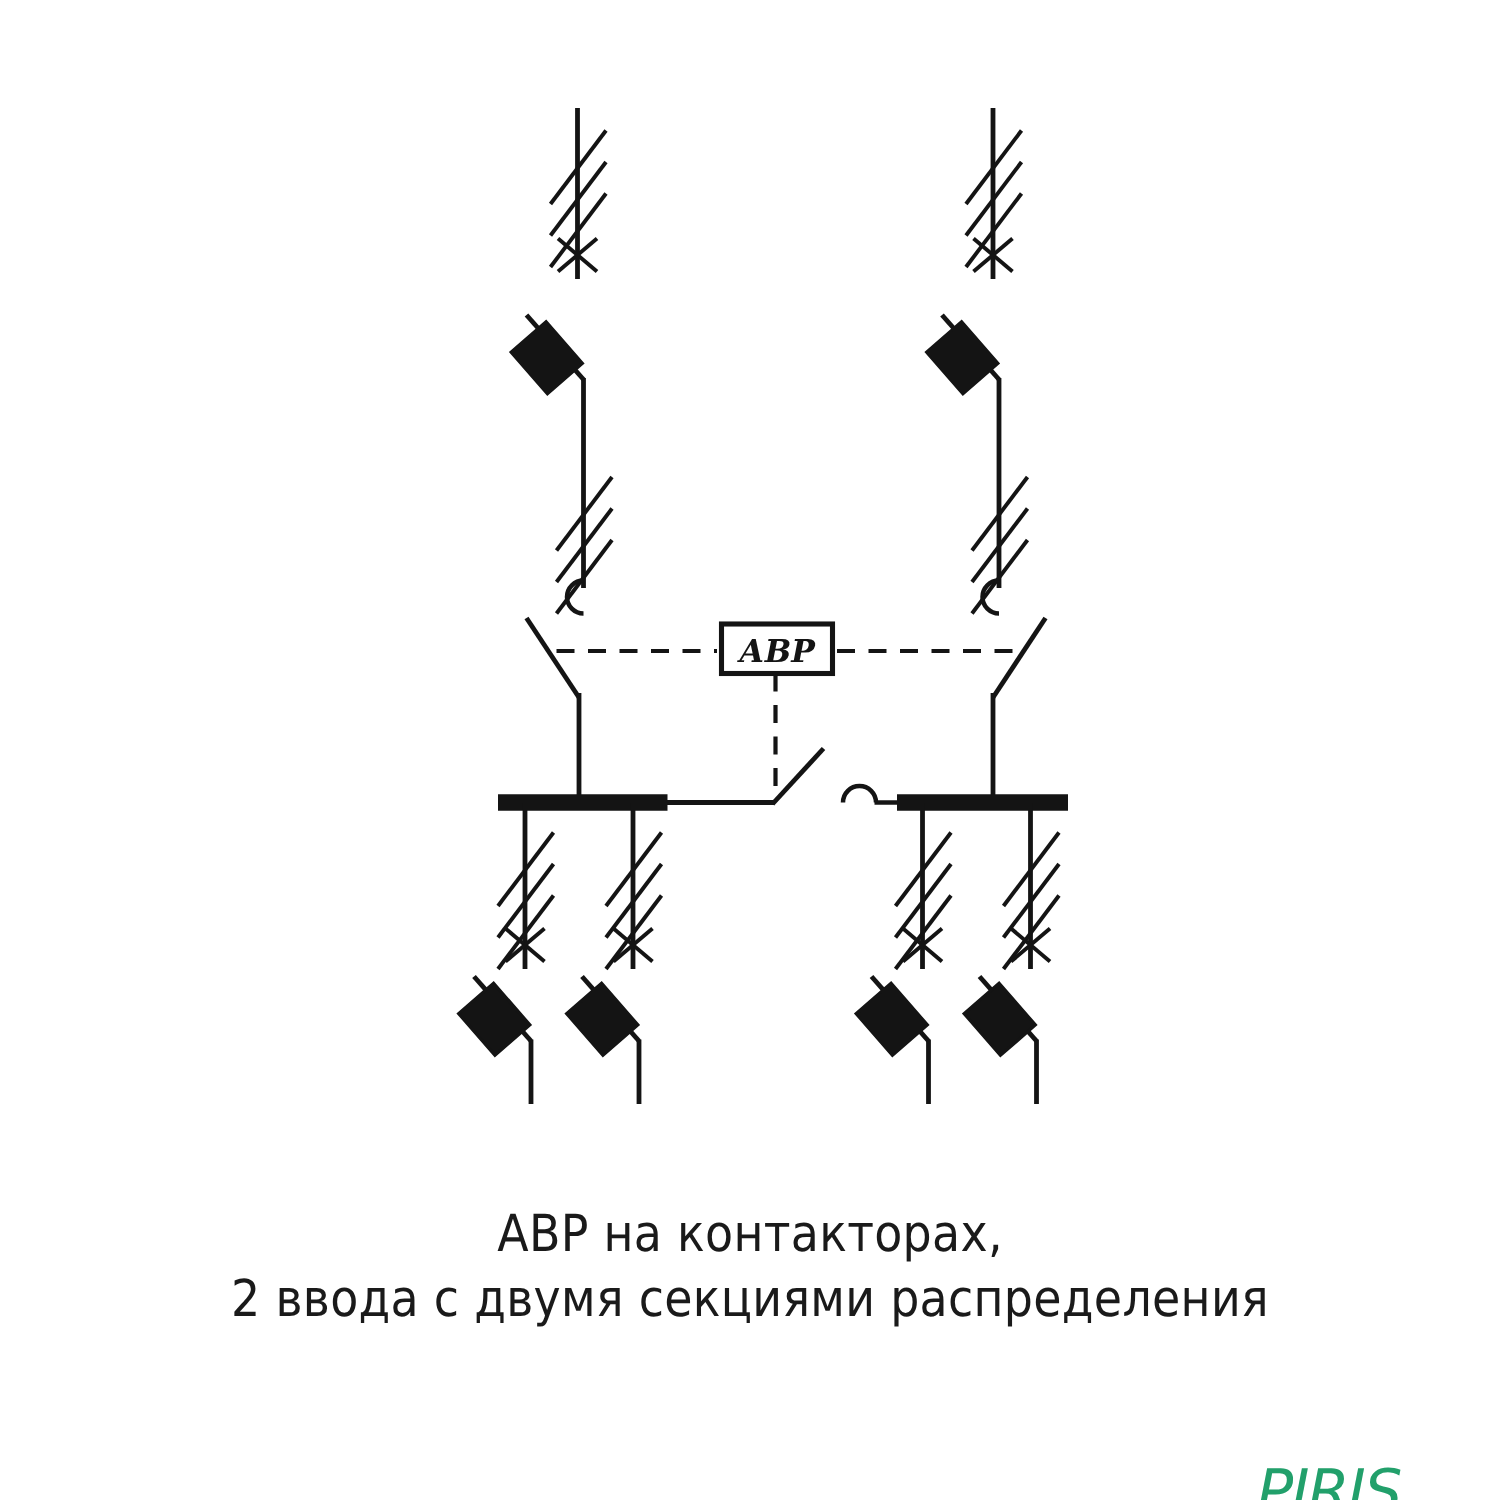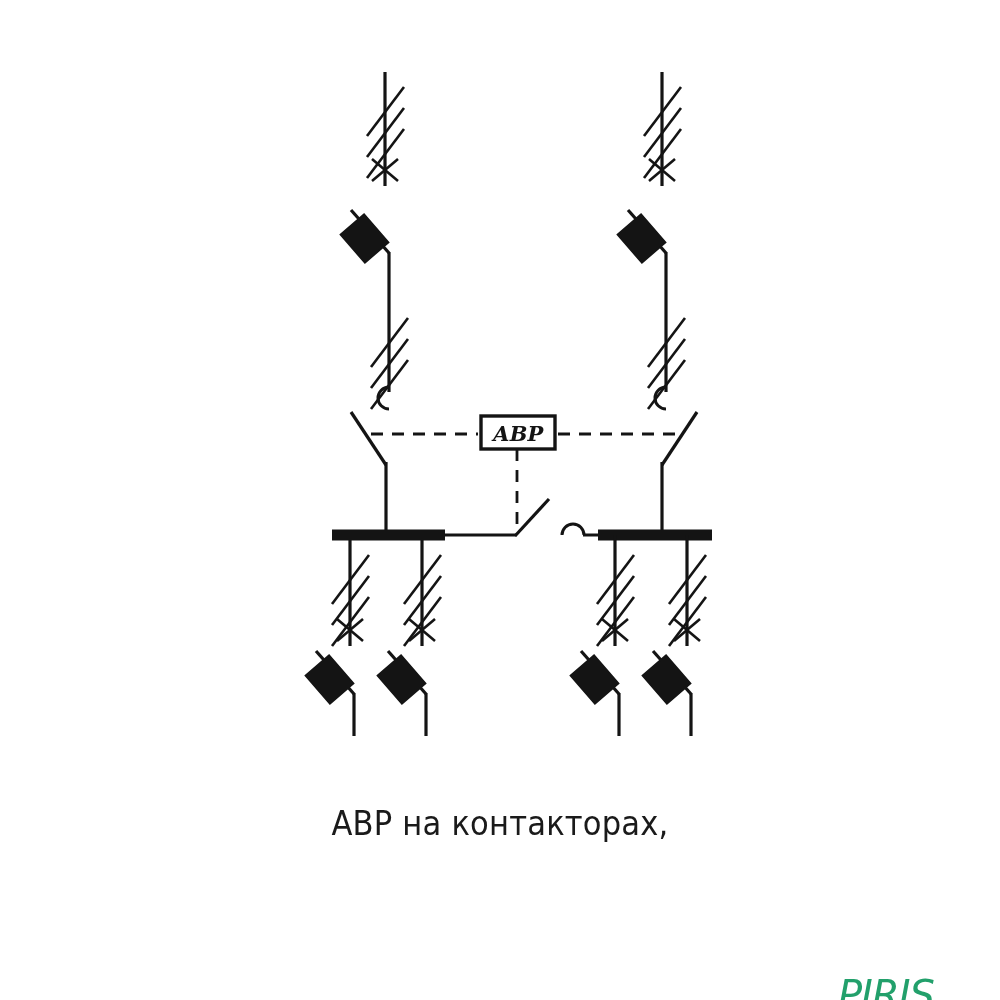--- a/index.html
+++ b/index.html
@@ -220,17 +220,18 @@
         <line x1="691" y1="669" x2="691" y2="712"></line>
       </g>
 
     </g>
 
     <text x="518" y="417" text-anchor="middle" font-family="DejaVu Serif, serif" font-style="italic" font-size="21" font-weight="600" fill="#141414">АВР</text>
   </svg>
 
   <div class="caption-block">
     <span class="caption-line">АВР на контакторах,</span>
+    <span class="caption-line">2 ввода с двумя секциями распределения</span>
   </div>
 
   <div class="logo">PIRIS</div>
 
 </div>
 
 </body></html>

